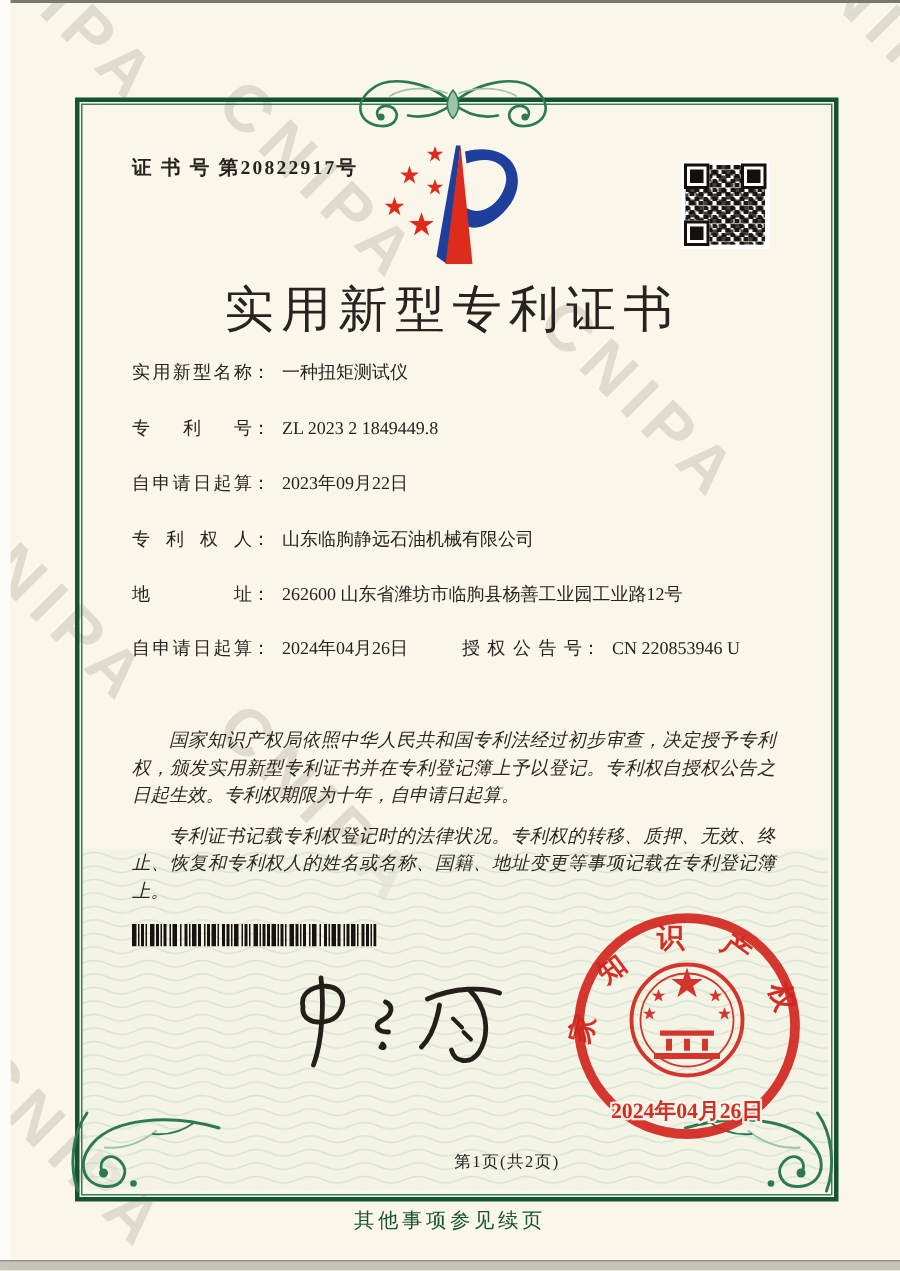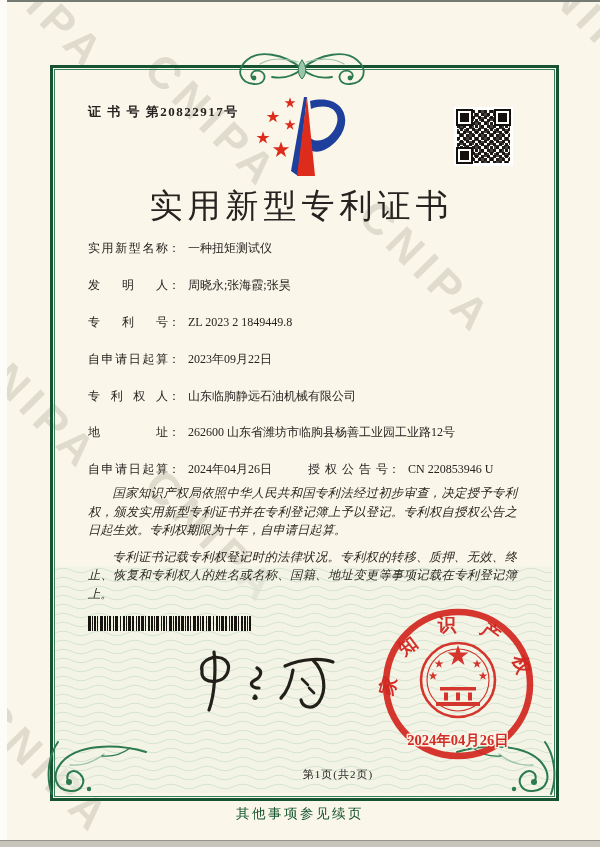--- a/index.html
+++ b/index.html
@@ -143,23 +143,20 @@
     <div class="finder f-bl"></div>
   </div>
 
   <div class="title">实用新型专利证书</div>
 
   <div class="fields">
     <div class="frow">
       <span class="flabel">实用新型名称</span><span class="fcolon">：</span><span>一种扭矩测试仪</span>
     </div>
     <div class="frow">
-      <span class="flabel">发明人</span><span class="fcolon">：</span><span>周晓永;张海霞;张昊</span>
-    </div>
-    <div class="frow">
       <span class="flabel">专利号</span><span class="fcolon">：</span><span>ZL 2023 2 1849449.8</span>
     </div>
     <div class="frow">
       <span class="flabel">自申请日起算</span><span class="fcolon">：</span><span>2023年09月22日</span>
     </div>
     <div class="frow">
       <span class="flabel">专利权人</span><span class="fcolon">：</span><span>山东临朐静远石油机械有限公司</span>
     </div>
     <div class="frow">
       <span class="flabel">地址</span><span class="fcolon">：</span><span>262600 山东省潍坊市临朐县杨善工业园工业路12号</span>

